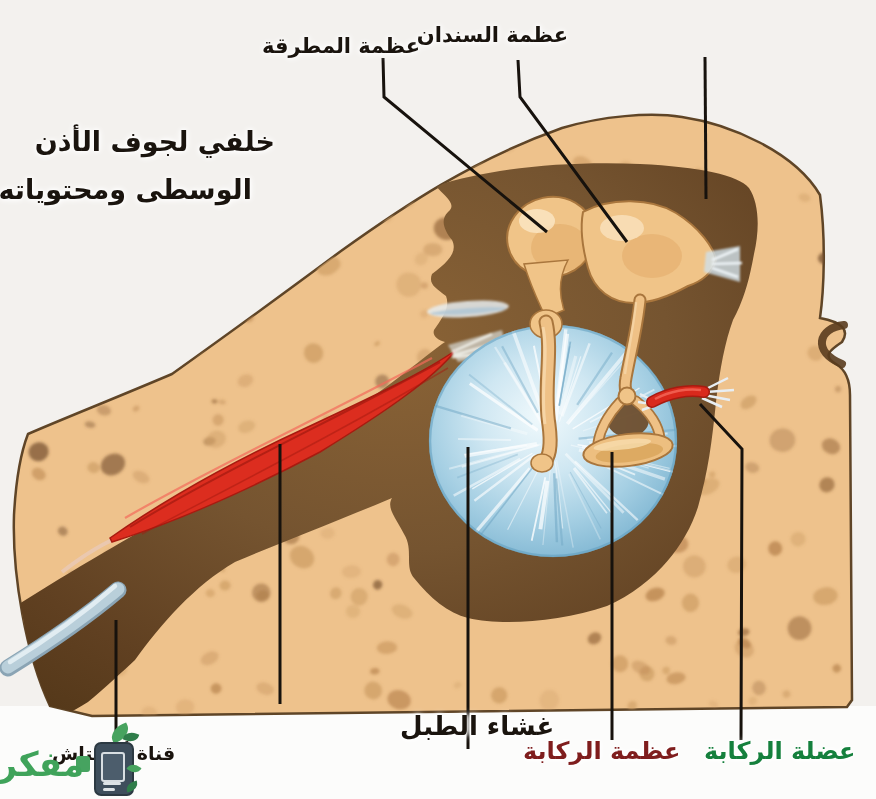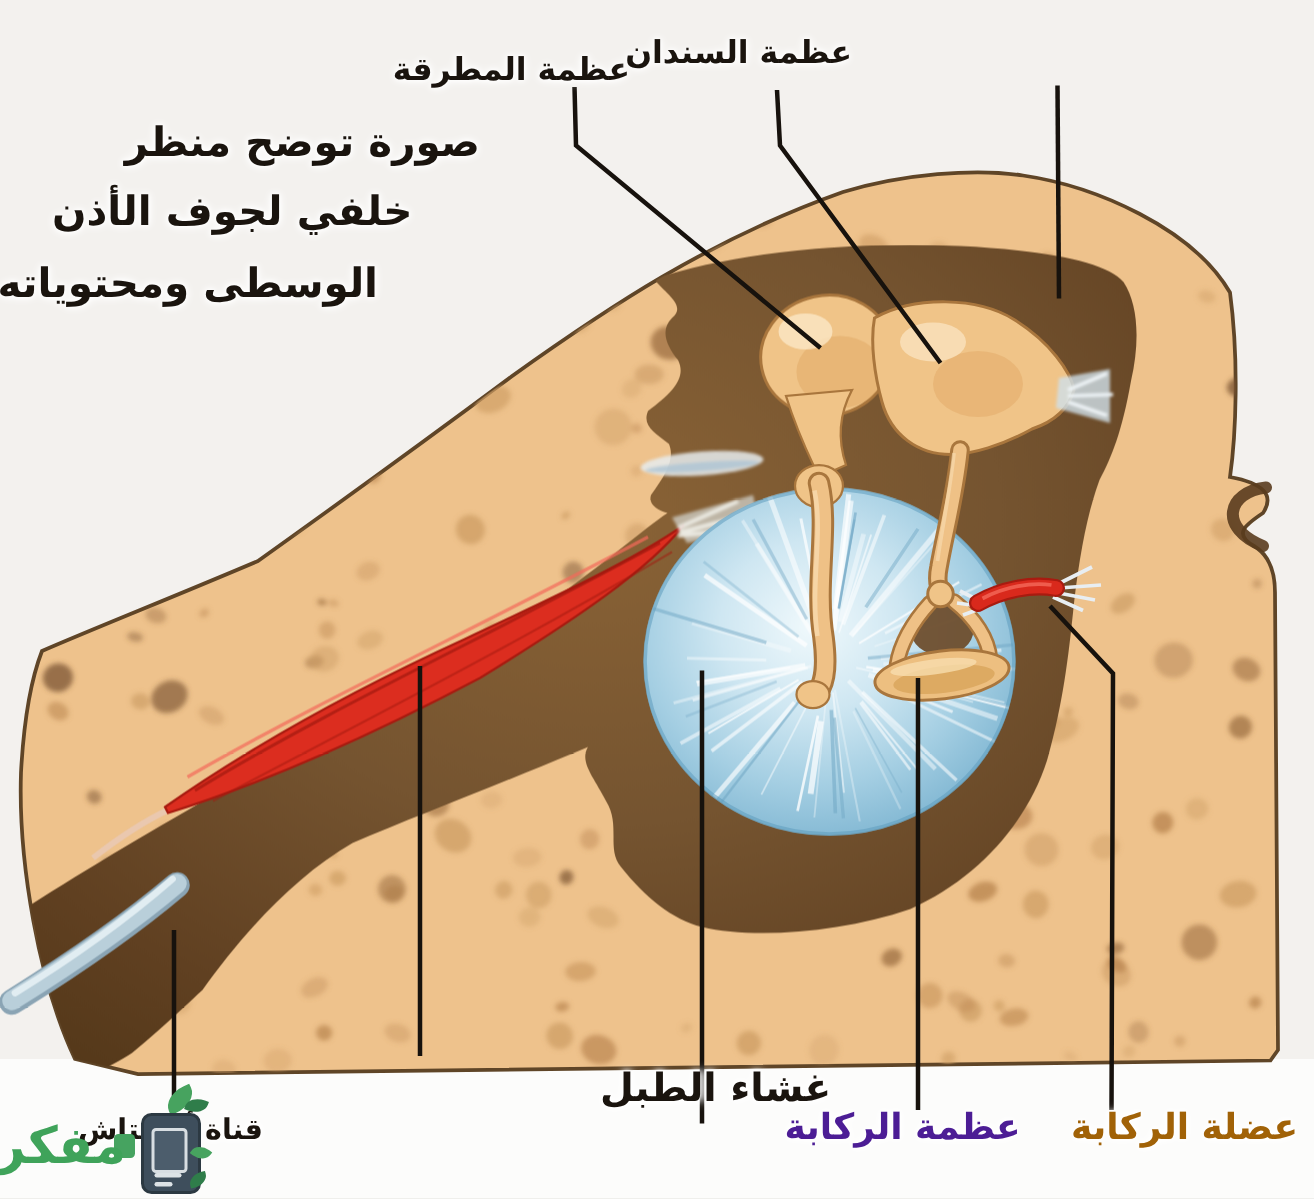--- a/index.html
+++ b/index.html
@@ -487,30 +487,29 @@
     <path d="M 518,60 L 520,97 L 627,242"></path>
     <path d="M 705,57 L 706,199"></path>
     <path d="M 116,620 L 116,741"></path>
     <path d="M 280,444 L 280,704"></path>
     <path d="M 468,447 L 468,749"></path>
     <path d="M 612,452 L 612,740"></path>
     <path d="M 700,404 L 742,449 L 741,740"></path>
   </g>
 </svg>
 
-  <div class="lbl title-line" id="t1">صورة توضح منظر</div>
   <div class="lbl title-line" id="t2">خلفي لجوف الأذن</div>
   <div class="lbl title-line" id="t3">الوسطى ومحتوياته</div>
 
   <div class="lbl" id="lbl-malleus">عظمة المطرقة</div>
   <div class="lbl" id="lbl-incus">عظمة السندان</div>
   <div class="lbl" id="lbl-eustachian">قناة أوستاش</div>
   <div class="lbl" id="lbl-eardrum">غشاء الطبل</div>
-  <div class="lbl" id="lbl-stapes" style="color: #4c1d95;">عظمة الركابة</div>
-  <div class="lbl" id="lbl-stapedius" style="color: #a16207; margin-left: 10px;">عضلة الركابة</div>
+  <div class="lbl" id="lbl-stapes" style="color: #7f1d1d;">عظمة الركابة</div>
+  <div class="lbl" id="lbl-stapedius" style="color: #15803d;">عضلة الركابة</div>
 
   <div id="wm-text" style="color: rgb(63, 163, 90);">مفكرة</div>
   <div id="wm-logo">
     <span class="leaf l1"></span>
     <span class="leaf l2"></span>
     <div class="book">
       <div class="pages"></div>
       <div class="line" style="top:38px;"></div>
       <div class="line" style="top:44px;width:12px;"></div>
     </div>

